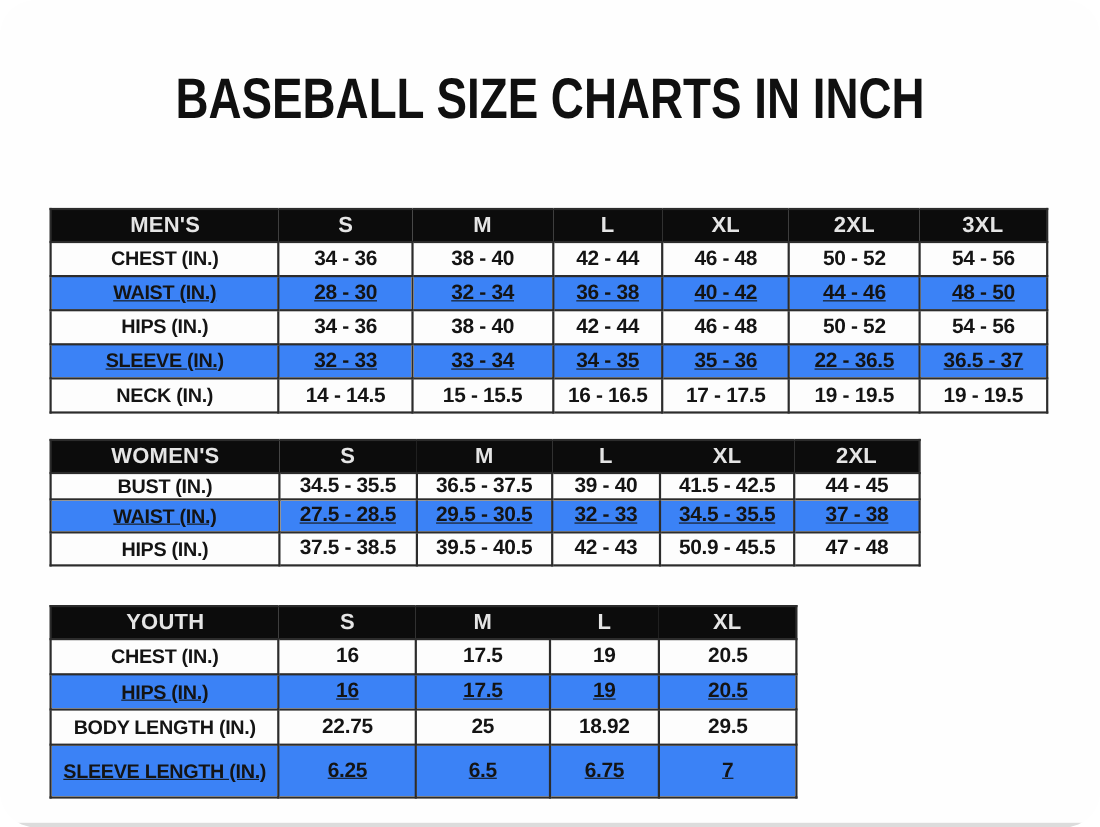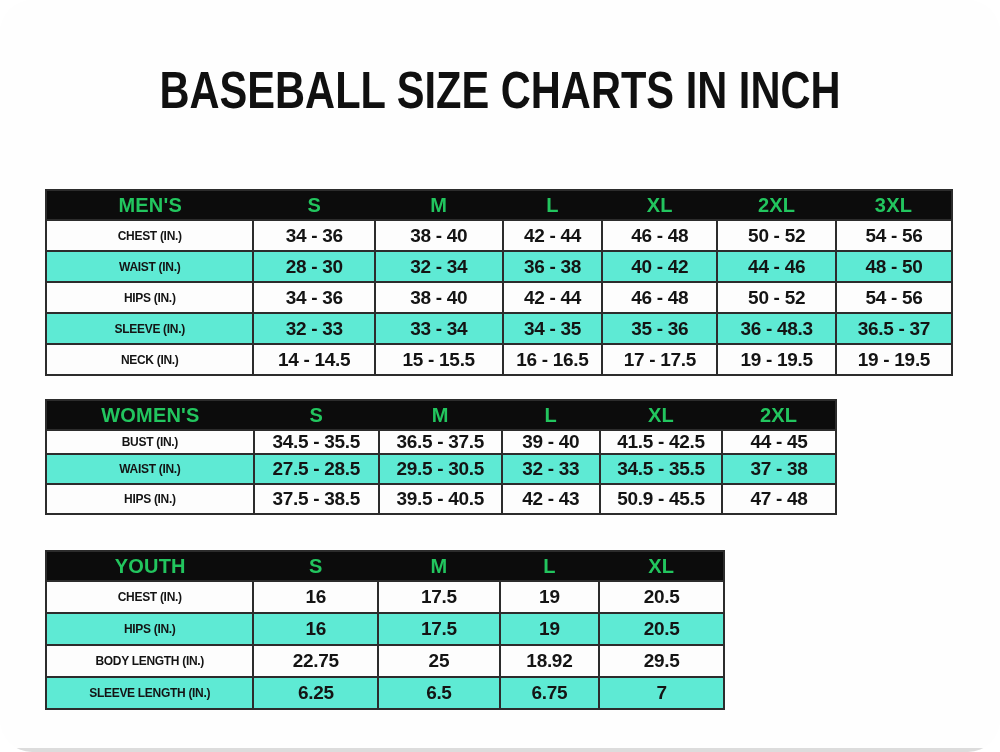--- a/index.html
+++ b/index.html
@@ -34,21 +34,21 @@
   }
   .size-table { position: absolute; }
   .size-table table {
     border-collapse: collapse;
     table-layout: fixed;
     width: 100%;
     border: 2px solid #2c2c2c;
   }
   .size-table th {
     background: #0c0c0c;
-    color: #22c55e;
+    color: #e5e5e5;
     font-weight: bold;
     font-size: 20px;
     letter-spacing: 0.2px;
     border: 0;
     padding: 0;
     text-align: center;
     vertical-align: middle;
   }
   .size-table td {
     border: 2px solid #2c2c2c;
@@ -56,22 +56,22 @@
     color: #141414;
     font-weight: bold;
     font-size: 19px;
     letter-spacing: -0.3px;
     text-align: center;
     vertical-align: middle;
     padding: 0;
     white-space: nowrap;
     overflow: hidden;
   }
-  .size-table td.label { font-size: 12px; }
-  .size-table tr.alt td { background: #5eead4; }
+  .size-table td.label { font-size: 18px; }
+  .size-table tr.alt td { background: #3b82f6; text-decoration: underline; }
   .bottom-strip {
     position: absolute;
     left: 0;
     bottom: 0;
     width: 1000px;
     height: 4px;
     background: #c9c9c9;
     opacity: 0.65;
   }
 </style>
@@ -129,21 +129,21 @@
             <td>46 - 48</td>
             <td>50 - 52</td>
             <td>54 - 56</td>
           </tr>
           <tr class="alt" style="height: 31px; margin-left: 20px;">
             <td class="label">SLEEVE (IN.)</td>
             <td>32 - 33</td>
             <td>33 - 34</td>
             <td>34 - 35</td>
             <td>35 - 36</td>
-            <td>36 - 48.3</td>
+            <td>22 - 36.5</td>
             <td>36.5 - 37</td>
           </tr>
           <tr style="height: 31px;">
             <td class="label">NECK (IN.)</td>
             <td>14 - 14.5</td>
             <td>15 - 15.5</td>
             <td>16 - 16.5</td>
             <td>17 - 17.5</td>
             <td>19 - 19.5</td>
             <td>19 - 19.5</td>
@@ -232,21 +232,21 @@
             <td>19</td>
             <td>20.5</td>
           </tr>
           <tr style="height: 32px;">
             <td class="label">BODY LENGTH (IN.)</td>
             <td>22.75</td>
             <td>25</td>
             <td>18.92</td>
             <td>29.5</td>
           </tr>
-          <tr class="alt" style="height: 32px;">
+          <tr class="alt" style="height: 48px;">
             <td class="label">SLEEVE LENGTH (IN.)</td>
             <td>6.25</td>
             <td>6.5</td>
             <td>6.75</td>
             <td>7</td>
           </tr>
         </tbody>
       </table>
     </div>
   <div class="bottom-strip"></div>

